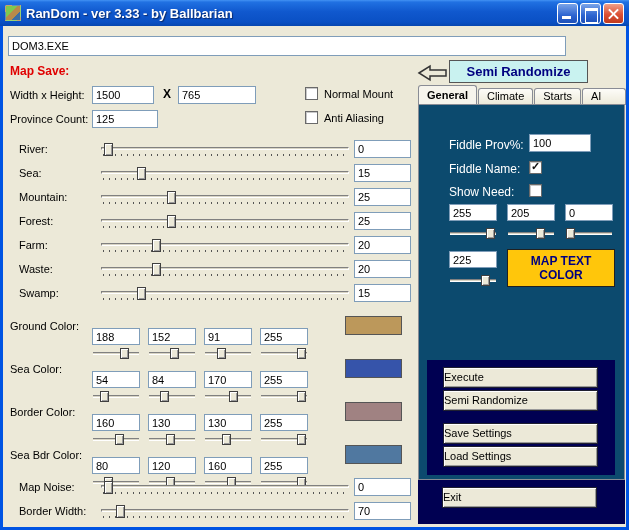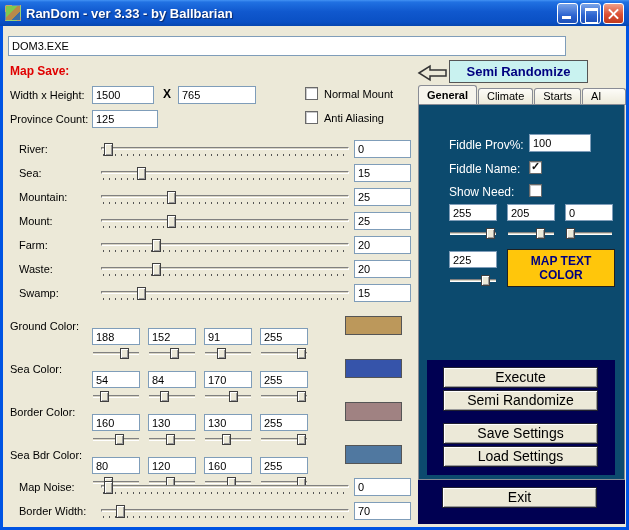--- a/index.html
+++ b/index.html
@@ -73,22 +73,22 @@
   #tabpanel { position:absolute; left:415px; top:78px; width:207px; height:376px; background:#008080;
     border:1px solid #898C95; }
   .wlabel { position:absolute; font-size:12px; color:#fff; white-space:nowrap; }
   #gold-btn { position:absolute; left:88px; top:144px; width:108px; height:38px; background:#FFC60B;
     border:1px solid #202020; color:#000080; font-weight:bold; font-size:12px; text-align:center;
     display:flex; align-items:center; justify-content:center; line-height:14px; padding:0 10px; }
   #infobox { position:absolute; left:26px; top:186px; width:172px; height:64px; background:#fff;
     border:1px solid #103050; font-size:10.5px; color:#000; padding:3px 4px; line-height:12.5px; }
   #navy-sub { position:absolute; left:8px; top:255px; width:188px; height:115px; background:#000052; }
   .pbtn { position:absolute; left:24px; width:155px; height:21px; background:#ECE9D8; border:1px solid #202030;
-    box-shadow:inset 1px 1px 0 #fff, inset -1px -1px 0 #9a9a9a; font-size:14px; color:#000;
-    text-align:center; line-height:19px; }
+    box-shadow:inset 1px 1px 0 #fff, inset -1px -1px 0 #9a9a9a; font-size:11px; color:#000;
+    text-align:left; line-height:19px; }
   #exitbar { position:absolute; left:415px; top:454px; width:207px; height:44px; background:#000052; }
 
   .sep { position:absolute; font-size:12px; font-weight:bold; }
 </style>
 </head>
 <body>
 
 <div id="win">
   <div id="titlebar">
     <div id="appicon"></div>
@@ -142,21 +142,21 @@
     <div class="trow" style="top:162px">
       <span class="flabel">Mountain:</span>
       <div class="track">
         <div class="channel"></div>
         <div class="ticks"></div>
         <div class="thumb" style="left: calc(28% - 3px);"></div>
       </div>
       <input class="tf vfield" value="25" style="">
     </div>
     <div class="trow" style="top:186px">
-      <span class="flabel">Mount:</span>
+      <span class="flabel">Forest:</span>
       <div class="track">
         <div class="channel"></div>
         <div class="ticks"></div>
         <div class="thumb" style="left: calc(28% - 3px);"></div>
       </div>
       <input class="tf vfield" value="25" style="">
     </div>
     <div class="trow" style="top:210px">
       <span class="flabel">Farm:</span>
       <div class="track">

